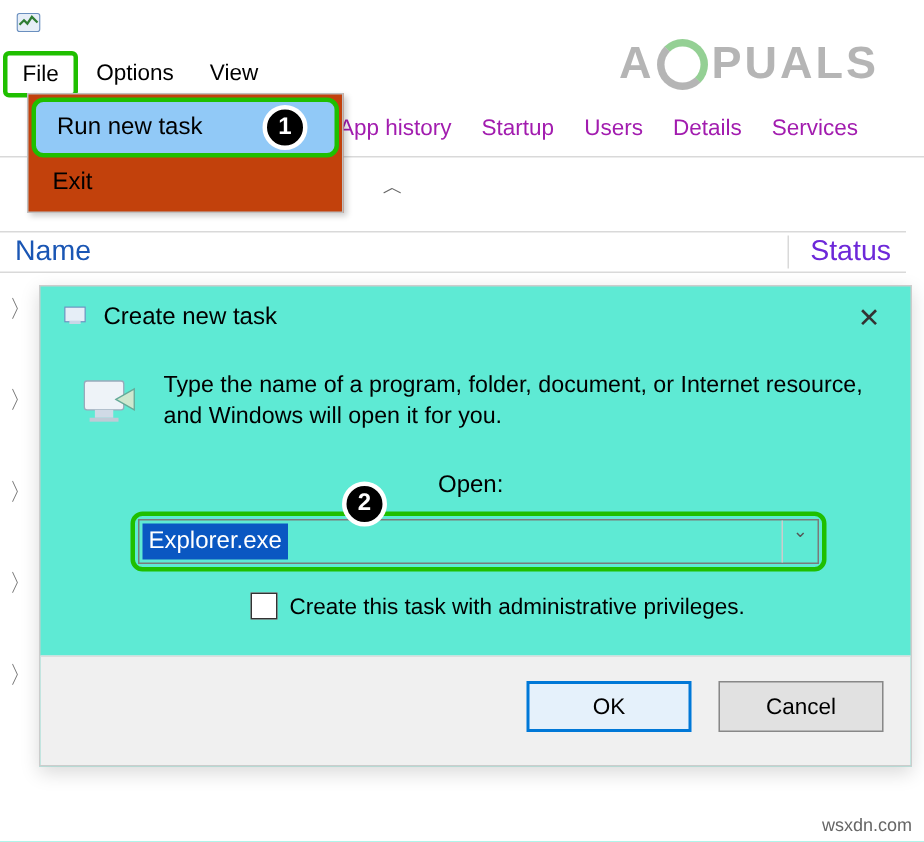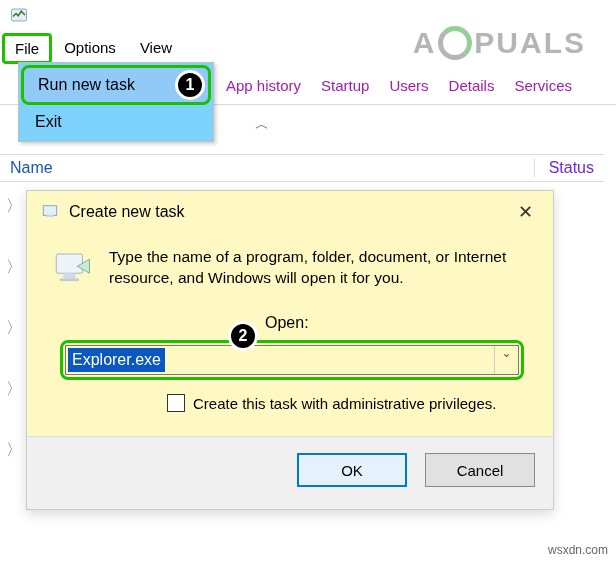--- a/index.html
+++ b/index.html
@@ -32,22 +32,22 @@
     border: 2px solid transparent;
   }
   .menu-item.file {
     border: 3px solid #1fbf00;
     border-radius: 4px;
   }
   .dropdown {
     position: absolute;
     left: 18px;
     top: 62px;
-    width: 196px;
-    background: #7dd3fc;
+    width: 211px;
+    background: #c2410c;
     border: 1px solid #bfbfbf;
     box-shadow: 2px 2px 4px rgba(0,0,0,.2);
     z-index: 30;
     padding: 2px;
   }
   .dropdown .dd-item {
     padding: 8px 14px;
     font-size: 16px;
   }
   .dd-run {
@@ -100,21 +100,21 @@
   }
   .list-head {
     position: absolute;
     left: 0; right: 12px;
     top: 154px;
     height: 28px;
     border-top: 1px solid #d9d9d9;
     border-bottom: 1px solid #d9d9d9;
     display: flex;
     align-items: center;
-    font-size: 16px;
+    font-size: 19px;
     padding: 0 10px;
     color: #1a56b4;
   }
   .list-head .spacer { flex: 1; }
   .list-head .status { color: #6d28d9; border-left: 1px solid #d9d9d9; padding-left: 14px; }
 
   .rows {
     position: absolute;
     left: 6px;
     top: 186px;
@@ -123,22 +123,22 @@
     color: #777;
     font-size: 16px;
     margin: 10px 0 40px 0;
   }
 
   
   .dialog {
     position: absolute;
     left: 26px;
     top: 190px;
-    width: 528px;
-    background: #fef9c3;
+    width: 582px;
+    background: #5eead4;
     border: 1px solid #ccc;
     box-shadow: 0 4px 12px rgba(0,0,0,.15);
     z-index: 20;
   }
   .dlg-title {
     display: flex;
     align-items: center;
     padding: 10px 14px 6px 14px;
     gap: 10px;
   }

